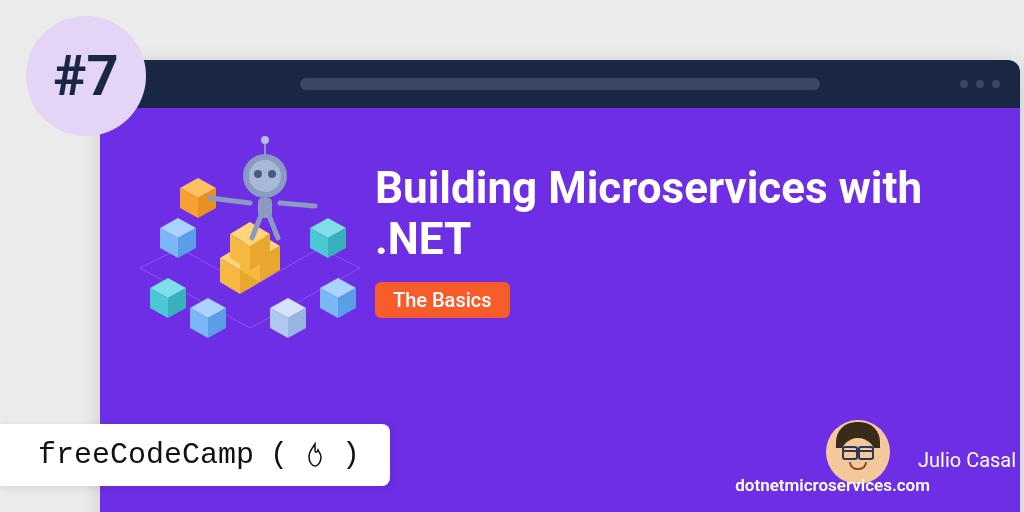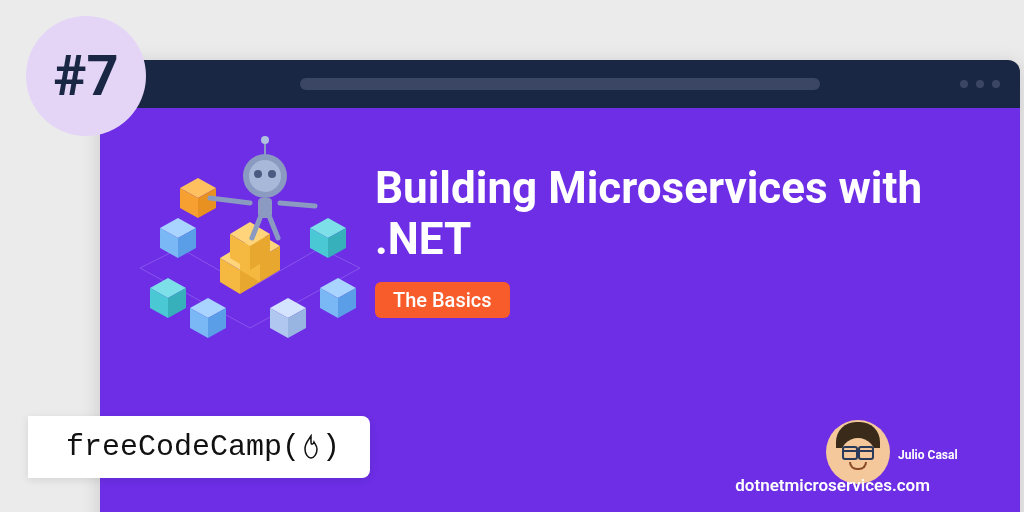--- a/index.html
+++ b/index.html
@@ -95,24 +95,24 @@
   .avatar {
     width: 64px;
     height: 64px;
     border-radius: 50%;
     margin: 0 auto 6px;
     background: #f4c89a;
     position: relative;
     overflow: hidden;
   }
   .author-name {
-    font-size: 12px;
-    font-weight: 700;
-    position: absolute;
-    left: 72px;
+    font-size: 20px;
+    font-weight: 400;
+    position: absolute;
+    left: 92px;
     top: 28px;
     white-space: nowrap;
   }
   .author-wrap { position: relative; }
   .site-url {
     position: absolute;
     right: 90px;
     bottom: 65px;
     color: white;
     font-size: 17px;
@@ -131,34 +131,33 @@
     align-items: center;
     justify-content: center;
     font-size: 56px;
     font-weight: 700;
     color: #1a2744;
     z-index: 10;
   }
   .fcc-pill {
     position: absolute;
     left: 0;
-    bottom: 34px;
+    bottom: 26px;
     background: white;
     padding: 14px 30px 14px 38px;
     border-radius: 0 8px 8px 0;
     font-family: "Courier New", monospace;
     font-size: 30px;
     font-weight: 400;
     color: #111;
     z-index: 10;
     box-shadow: 0 2px 8px rgba(0,0,0,0.1);
     display: flex;
     align-items: center;
-    gap: 0;
-    margin-left: 28px;
+    gap: 16px;
   }
   .fire-icon {
     display: inline-flex;
     align-items: center;
   }
   
   .face {
     position: absolute;
     inset: 0;
   }

